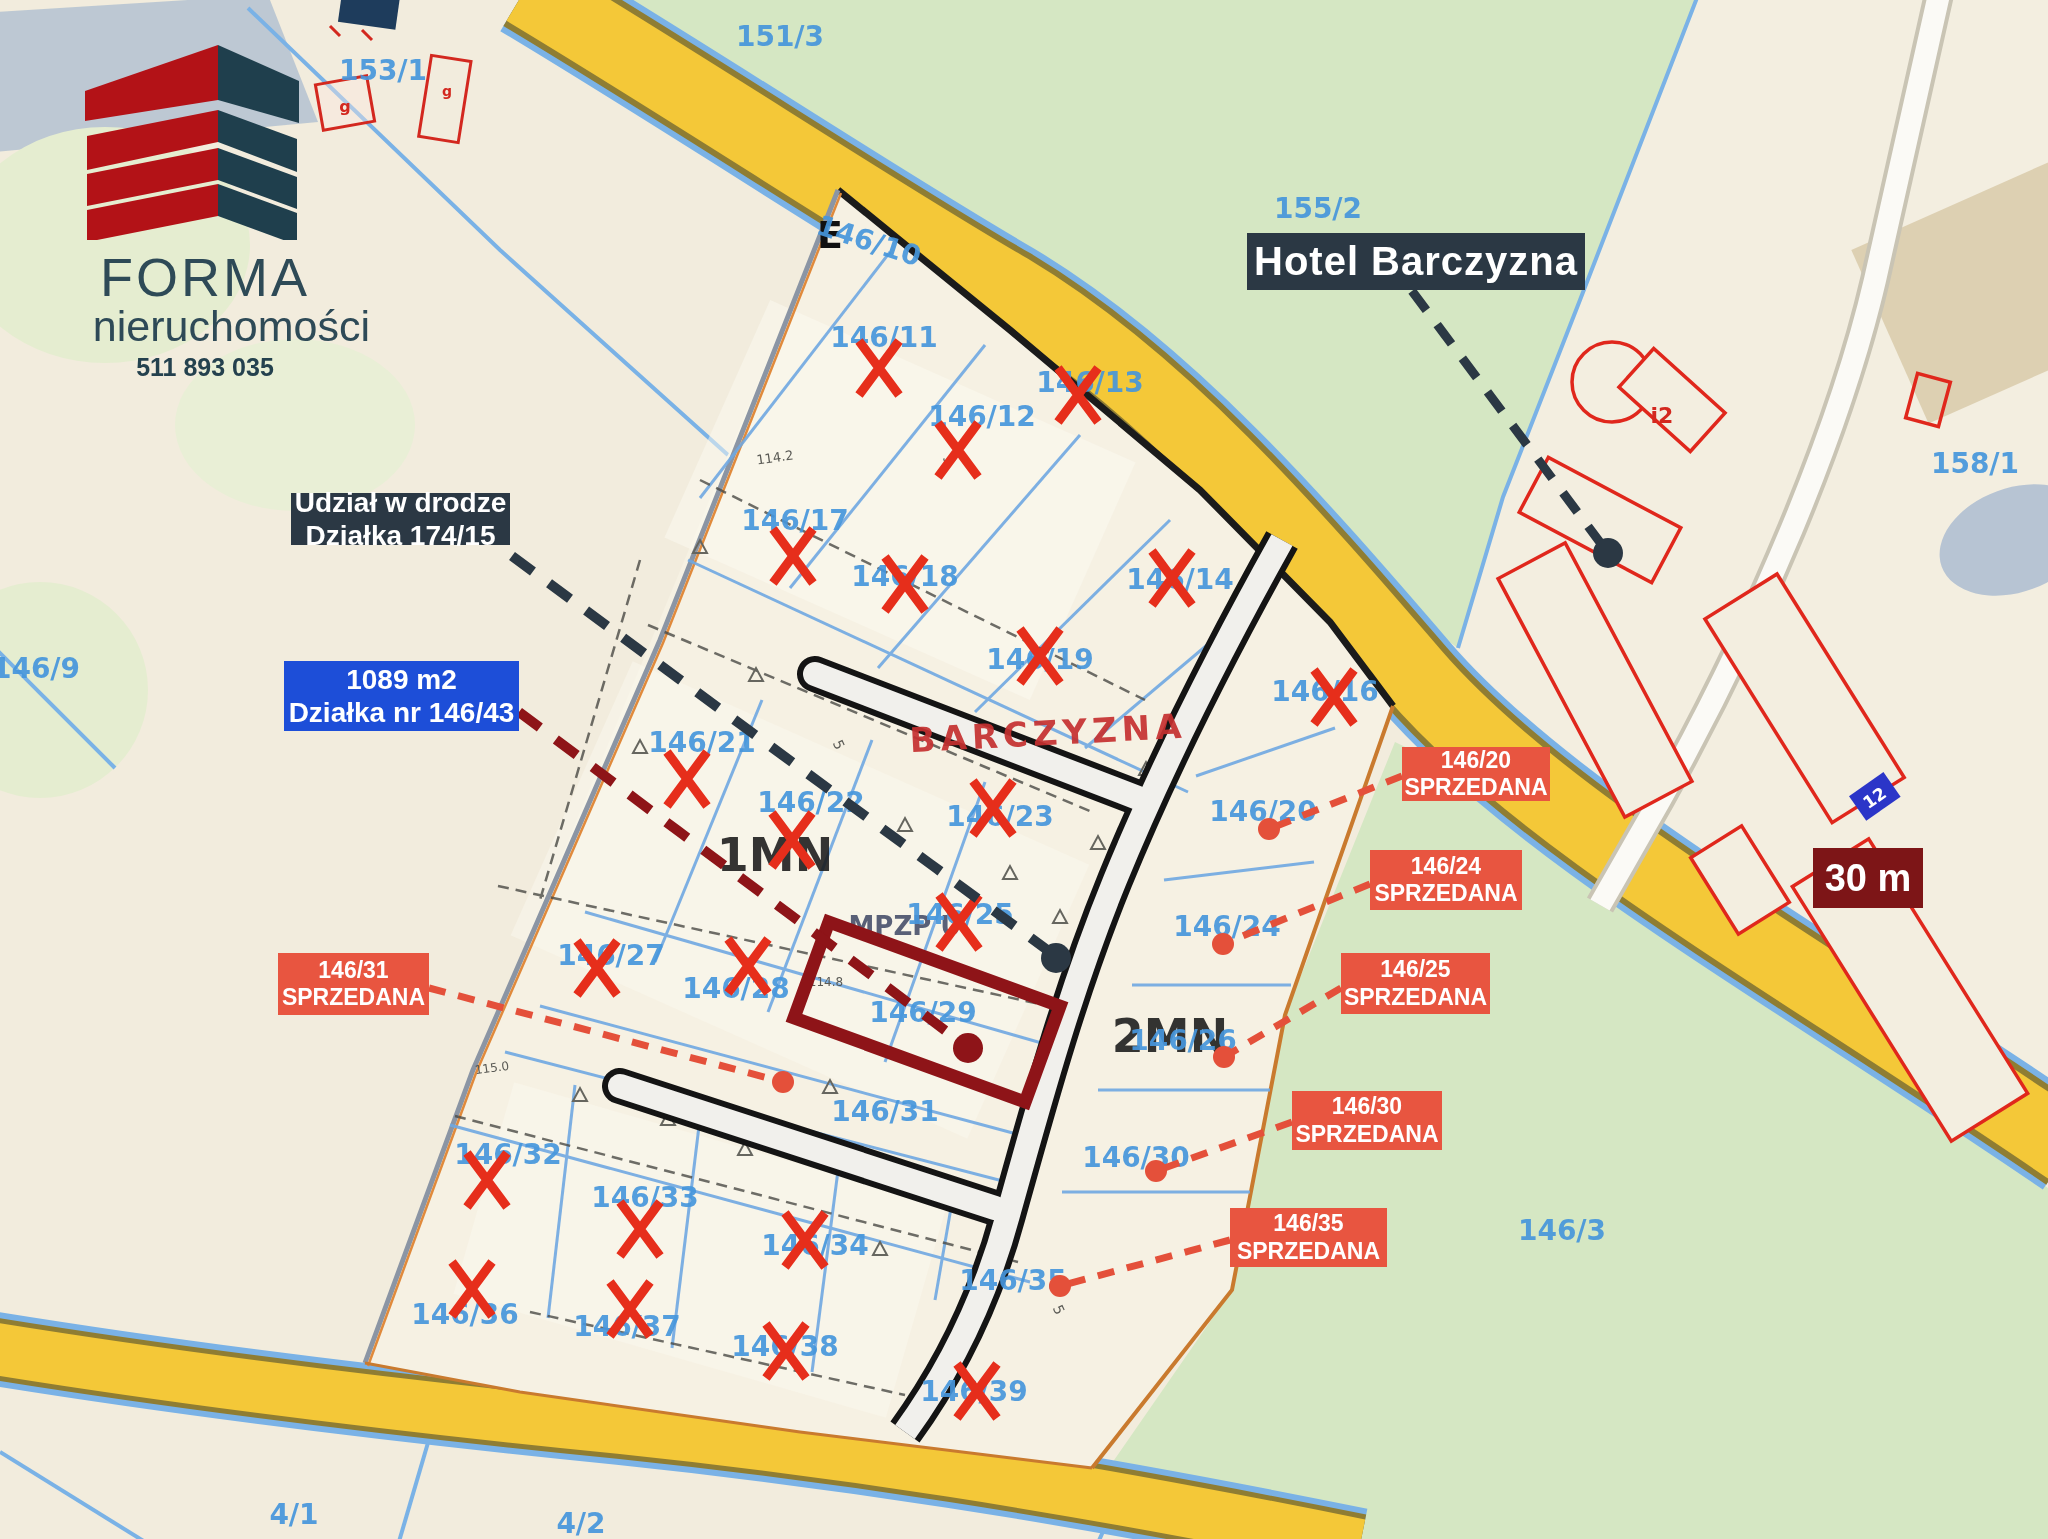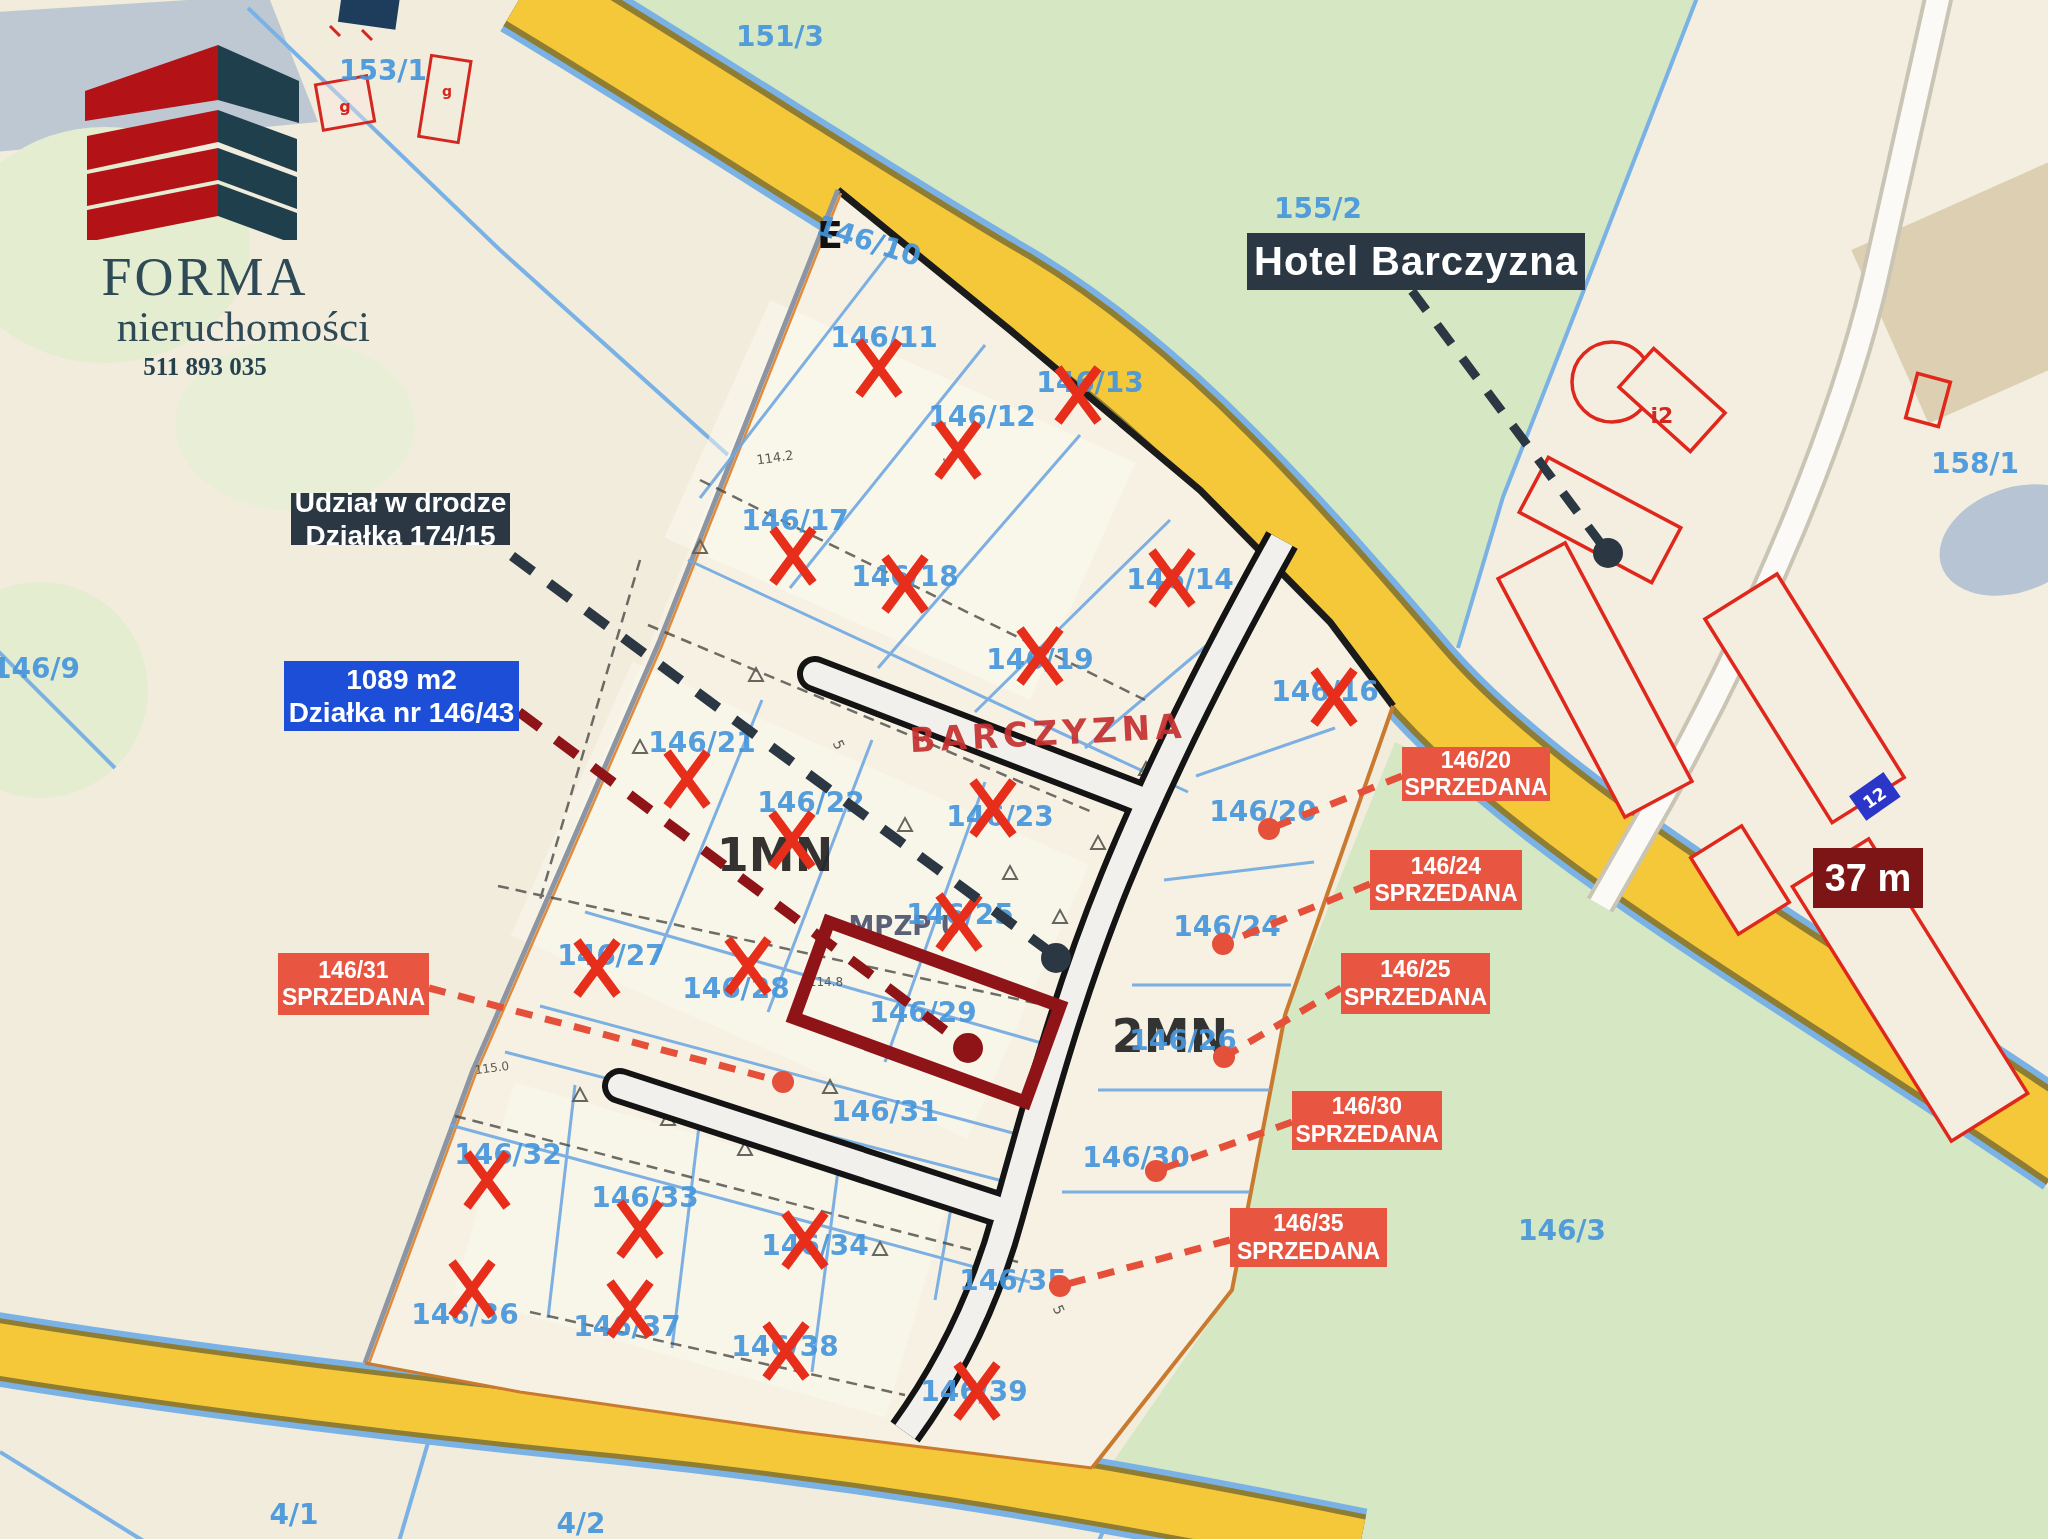--- a/index.html
+++ b/index.html
@@ -13,21 +13,21 @@
   .zone{font-family:"DejaVu Sans",sans-serif;font-weight:bold;font-size:46px;
         fill:#191919;text-anchor:middle;opacity:.88;}
   .callout{position:absolute;color:#ffffff;font-weight:bold;display:flex;
            flex-direction:column;align-items:center;justify-content:center;
            text-align:left;line-height:1.18;box-sizing:border-box;}
   .callout .l1,.callout .l2{display:block;white-space:nowrap;}
   .sold{font-size:23px;}
   #hotel-label{font-size:40px;letter-spacing:1px;}
   #udzial-label,#offer-label{font-size:28px;}
   #m22-label{font-size:38px;}
-  #logo{position:absolute;left:40px;top:30px;width:330px;text-align:center;font-family:Liberation Serif, serif;}
+  #logo{position:absolute;left:40px;top:30px;width:330px;text-align:center;}
   #logo .company{font-size:54px;letter-spacing:3px;color:#2e4a57;line-height:1.0;margin-top:6px;}
   #logo .subtitle{font-size:43px;color:#2e4a57;line-height:1.05;text-align:right;}
   #logo .phone{font-size:25px;font-weight:bold;color:#24414e;margin-top:4px;}
 </style>
 </head>
 <body>
 
 <div id="stage">
 
 <svg id="map-svg" width="2048" height="1539" viewBox="0 0 2048 1539">
@@ -300,21 +300,21 @@
   <span class="l1">Udział w drodze</span>
   <span class="l2">Działka 174/15</span>
 </div>
 
 <div id="offer-label" class="callout" style="left:284px;top:661px;width:235px;height:70px;background:#1d4ed8;">
   <span class="l1">1089 m2</span>
   <span class="l2">Działka nr 146/43</span>
 </div>
 
 <div id="m22-label" class="callout" style="left:1813px;top:848px;width:110px;height:60px;background:#7d1517;">
-  <span class="l1">37 m</span>
+  <span class="l1">30 m</span>
 </div>
 
 <div id="sold-labels">
       <div class="callout sold" style="left: 1402px; top: 747px; width: 148px; height: 54px; background: rgb(232, 85, 64);">
         <span class="l1">146/20</span>
         <span class="l2">SPRZEDANA</span>
       </div>
       <div class="callout sold" style="left: 1370px; top: 850px; width: 152px; height: 60px; background: rgb(232, 85, 64);">
         <span class="l1">146/24</span>
         <span class="l2">SPRZEDANA</span>

